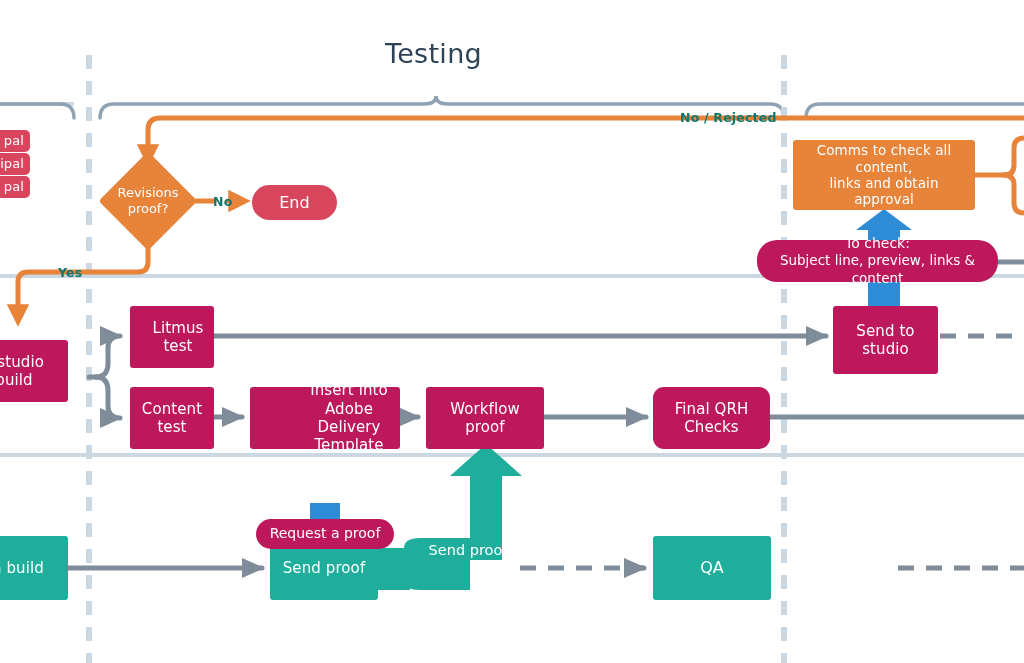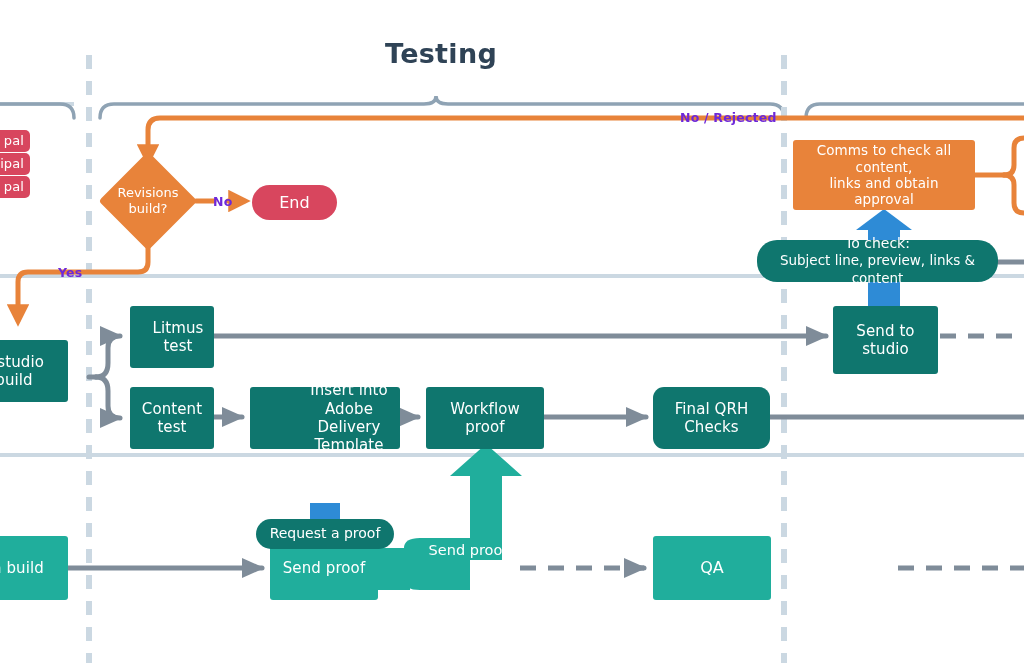--- a/index.html
+++ b/index.html
@@ -3,30 +3,30 @@
 <meta charset="utf-8">
 <style>
   html,body{margin:0;padding:0;background:#ffffff;}
   body{font-family:"DejaVu Sans","Liberation Sans",sans-serif;}
   #stage{position:relative;width:1024px;height:663px;background:#ffffff;overflow:hidden;}
   #svg{position:absolute;left:0;top:0;width:1024px;height:663px;}
 
   .node{position:absolute;box-sizing:border-box;display:flex;align-items:center;
         justify-content:center;text-align:center;color:#ffffff;line-height:1.22;
         font-size:15px;letter-spacing:.1px;}
-  .blue{background:#0f766e;border-radius:3px;}
+  .blue{background:#be185d;border-radius:3px;}
   .teal{background:#20ae9c;border-radius:3px;}
   .orange{background:#e8833a;border-radius:3px;}
   .red{background:#d8465e;border-radius:4px;}
   .pill{border-radius:20px;}
   .pillsm{border-radius:5px;}
 
-  .lane-title{position:absolute;color:#2f4356;font-size:27px;font-weight:bold;
+  .lane-title{position:absolute;color:#2f4356;font-size:27px;font-weight:normal;
               letter-spacing:.3px;}
-  .edge-label{position:absolute;color:#6d28d9;font-size:12.5px;font-weight:bold;
+  .edge-label{position:absolute;color:#0f766e;font-size:12.5px;font-weight:bold;
               letter-spacing:.2px;white-space:nowrap;}
   .callout{position:absolute;box-sizing:border-box;display:flex;align-items:center;
            justify-content:center;text-align:center;color:#fff;font-size:14px;line-height:1.25;}
   .diamond-wrap{position:absolute;}
   .diamond-wrap .shape{position:absolute;left:0;top:0;width:100%;height:100%;
       background:#e8833a;transform:rotate(45deg);border-radius:4px;}
   .diamond-wrap .txt{position:absolute;left:-18px;top:0;width:calc(100% + 36px);height:100%;
       display:flex;align-items:center;justify-content:center;text-align:center;
       color:#fff;font-size:13px;line-height:1.25;}
 </style>
@@ -146,21 +146,21 @@
   </div>
   <div class="node red pillsm" style="left:-34px;top:176px;width:64px;height:22px;font-size:13px;justify-content:flex-end;padding-right:6px;">
     <span>pal</span>
   </div>
 
   <div class="diamond-wrap" style="left:113px;top:166px;width:70px;height:70px;">
     <div class="shape"></div>
     <div class="txt">
       <span>
         <span>Revisions</span><br>
-        <span>build?</span>
+        <span>proof?</span>
       </span>
     </div>
   </div>
 
   <div class="node red pill" style="left:252px;top:185px;width:85px;height:35px;font-size:16px;">
     <span>End</span>
   </div>
 
   <div class="node blue" style="left:-40px;top:340px;width:108px;height:62px;">
     <span>

